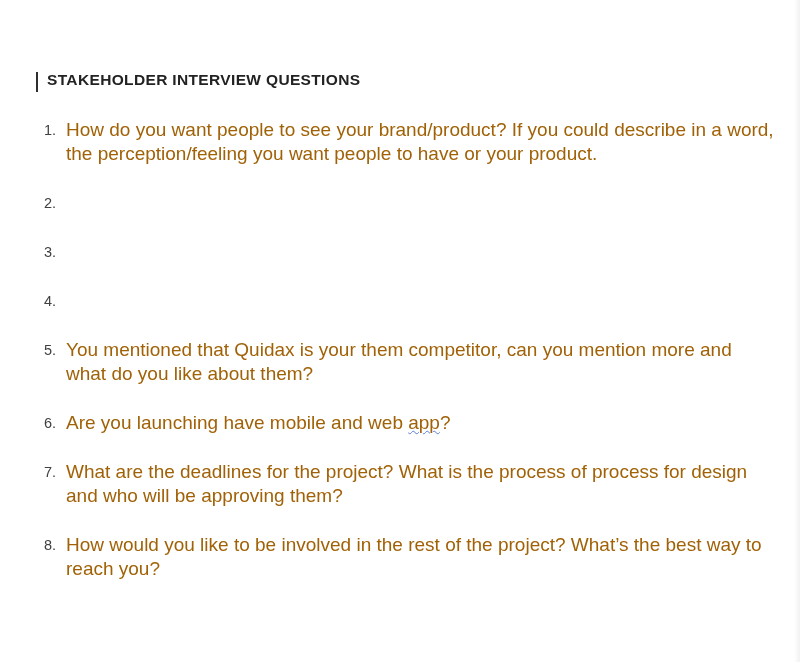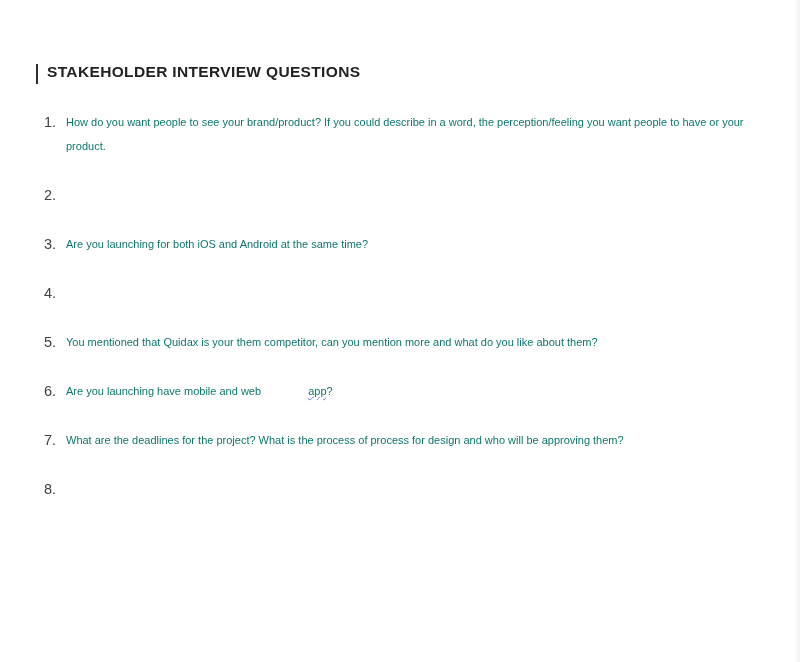--- a/index.html
+++ b/index.html
@@ -25,21 +25,21 @@
     position: absolute;
     top: 0;
     right: 0;
     width: 6px;
     height: 662px;
     background: linear-gradient(to right, #ffffff, #f2f2f2);
   }
   .content {
     position: absolute;
     left: 36px;
-    top: 62px;
+    top: 70px;
     width: 740px;
   }
   .title-row {
     display: flex;
     align-items: flex-start;
     gap: 9px;
     margin-bottom: 26px;
   }
   .title-bar {
     width: 2px;
@@ -73,31 +73,30 @@
     width: 30px;
     flex: 0 0 30px;
     text-align: right;
     font-size: 14.5px;
     line-height: 24px;
     color: #404040;
     padding-right: 10px;
     box-sizing: border-box;
   }
   .q-text {
-    font-size: 11px;
+    font-size: 19px;
     line-height: 24px;
-    color: #0f766e;
+    color: #a16207;
     max-width: 715px;
   }
   .q-text .spell-error {
     text-decoration: underline;
     text-decoration-style: wavy;
     text-decoration-color: #5a7ce0;
     text-decoration-thickness: 1px;
-    margin-left: 44px;
   }
 </style>
 </head>
 <body>
 
 <div class="page">
 
   <div class="right-edge-shade"></div>
 
   <div class="content">
@@ -113,21 +112,20 @@
         <div class="q-num">1.</div>
         <div class="q-text">How do you want people to see your brand/product? If you could describe in a word, the perception/feeling you want people to have or your product.</div>
       </li>
 
       <li>
         <div class="q-num">2.</div>
       </li>
 
       <li>
         <div class="q-num">3.</div>
-        <div class="q-text">Are you launching for both iOS and Android at the same time?</div>
       </li>
 
       <li>
         <div class="q-num">4.</div>
       </li>
 
       <li>
         <div class="q-num">5.</div>
         <div class="q-text">You mentioned that Quidax is your them competitor, can you mention more and what do you like about them?</div>
       </li>
@@ -137,17 +135,18 @@
         <div class="q-text"><span>Are you launching have mobile and web </span><span class="spell-error">app</span><span>?</span></div>
       </li>
 
       <li>
         <div class="q-num">7.</div>
         <div class="q-text">What are the deadlines for the project? What is the process of process for design and who will be approving them?</div>
       </li>
 
       <li>
         <div class="q-num">8.</div>
+        <div class="q-text">How would you like to be involved in the rest of the project? What’s the best way to reach you?</div>
       </li>
 
     </ol>
   </div>
 </div>
 
 </body></html>

